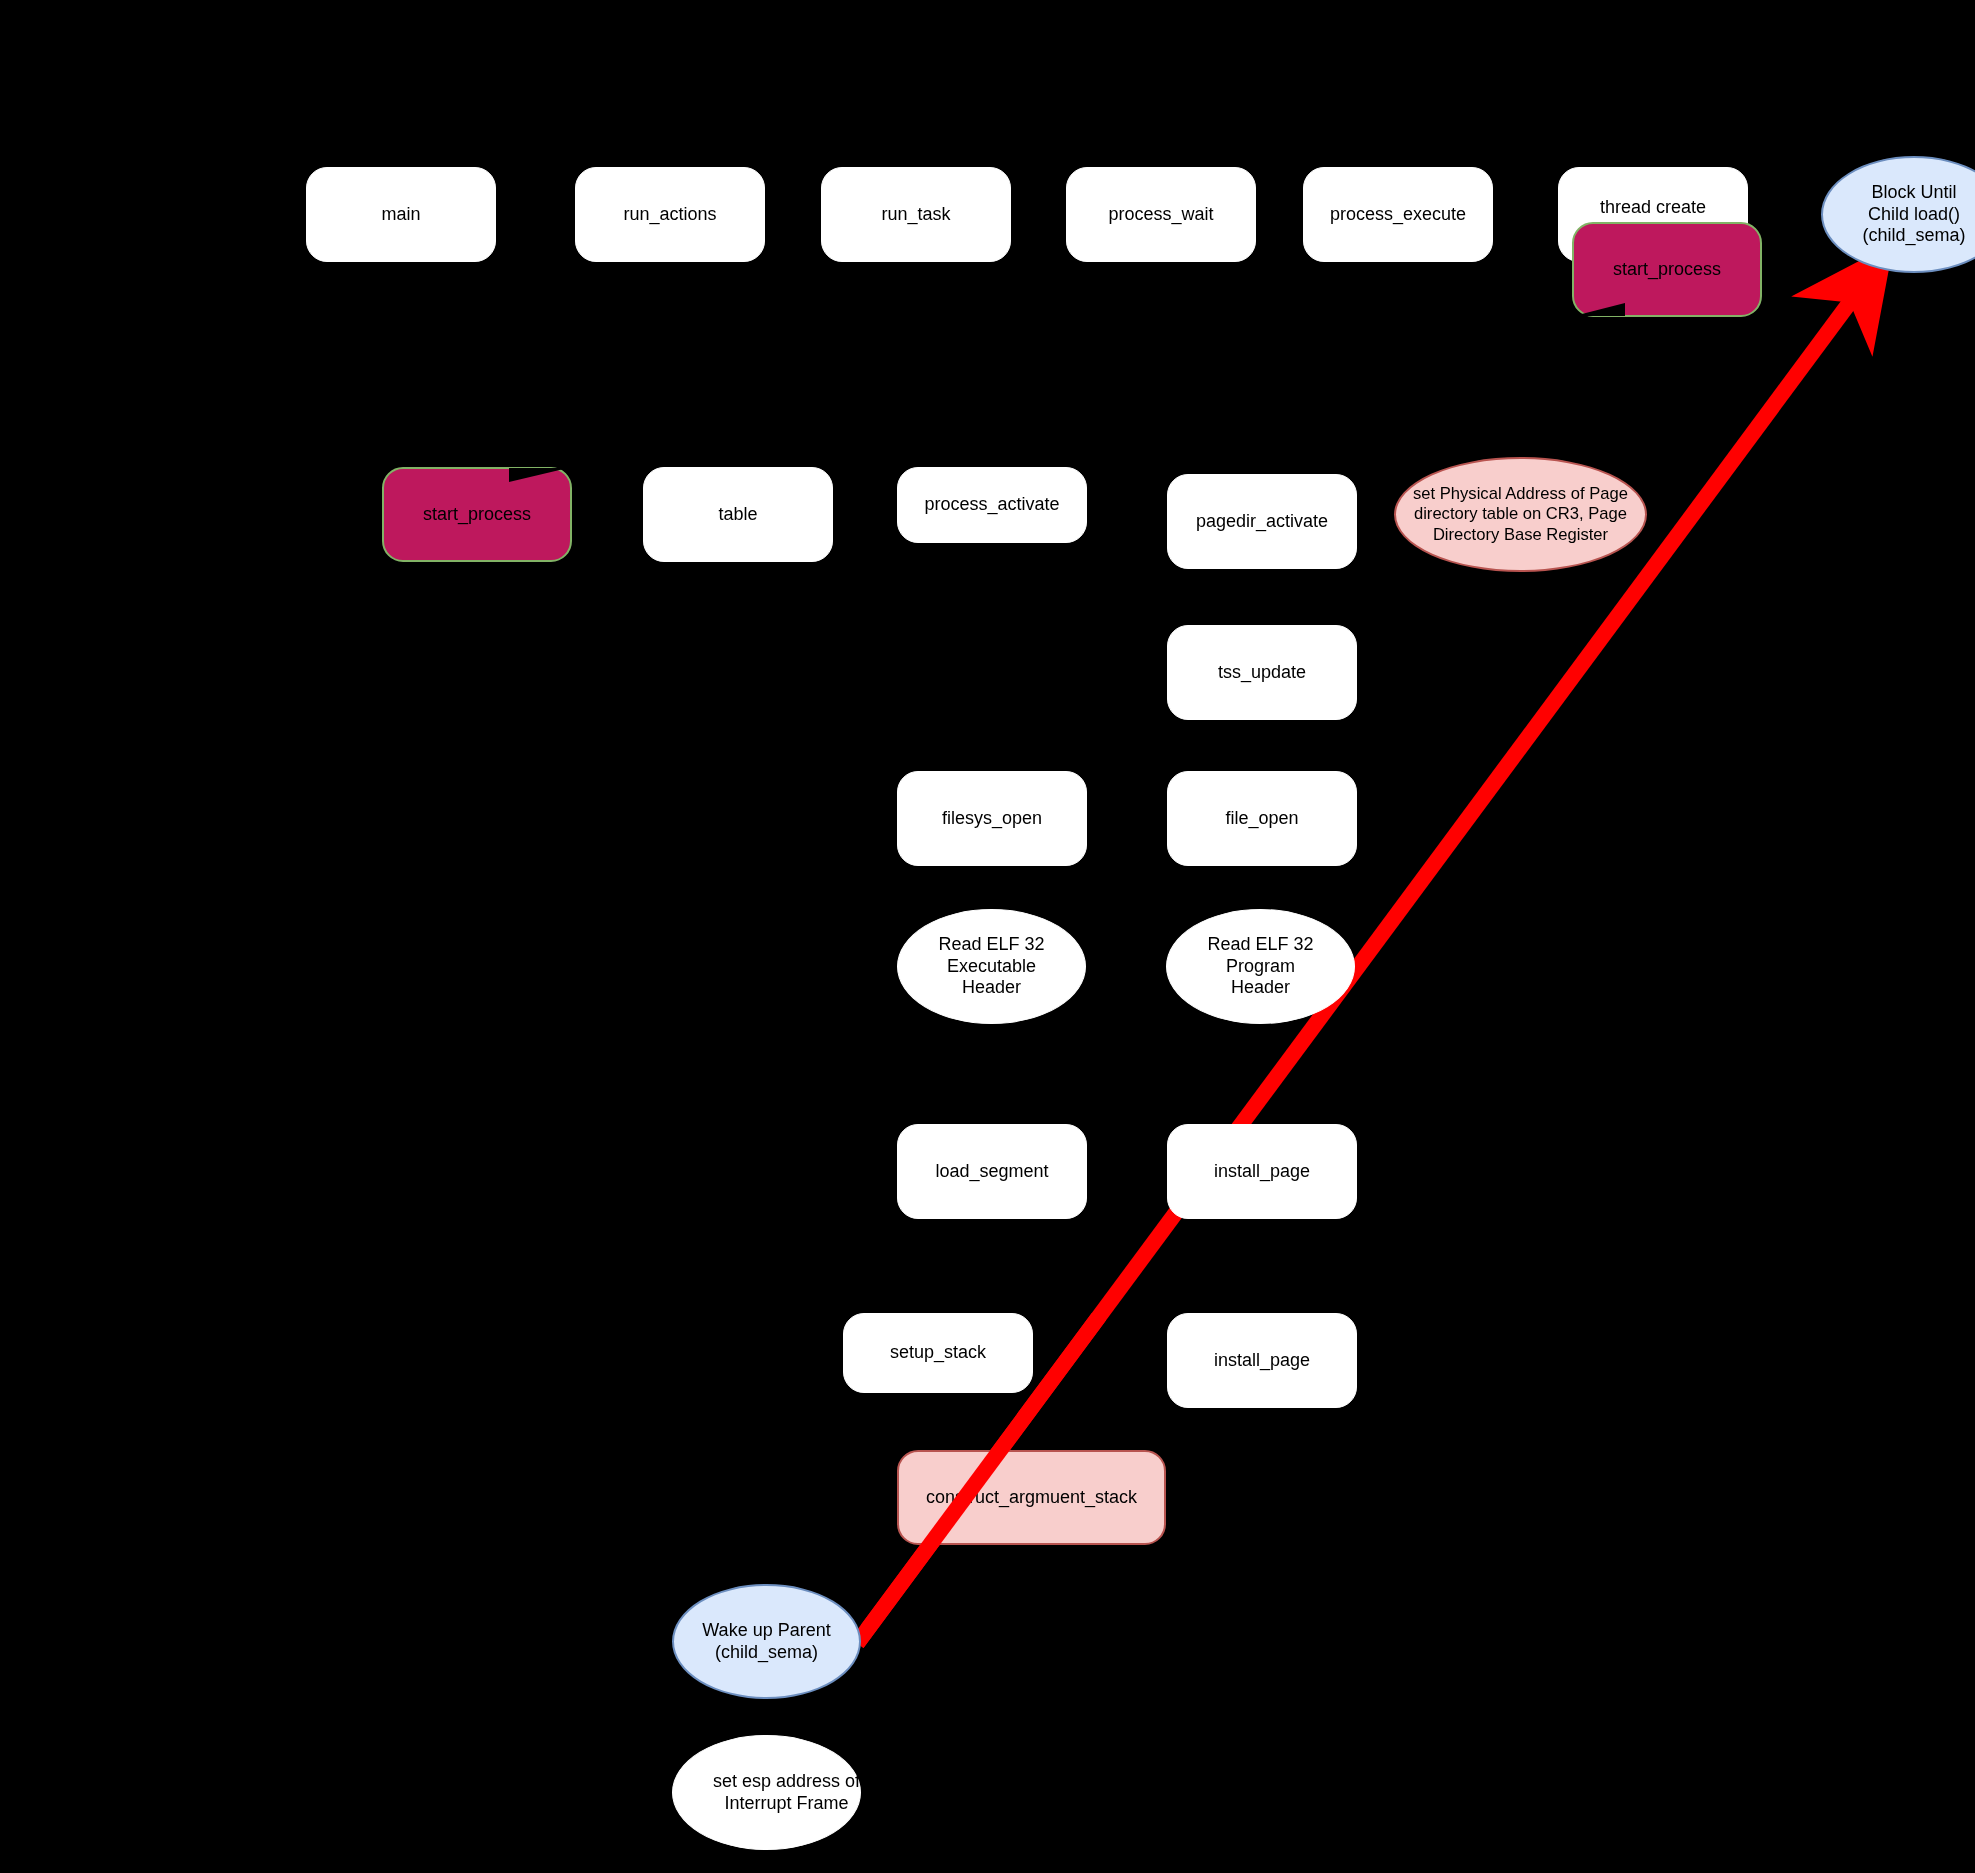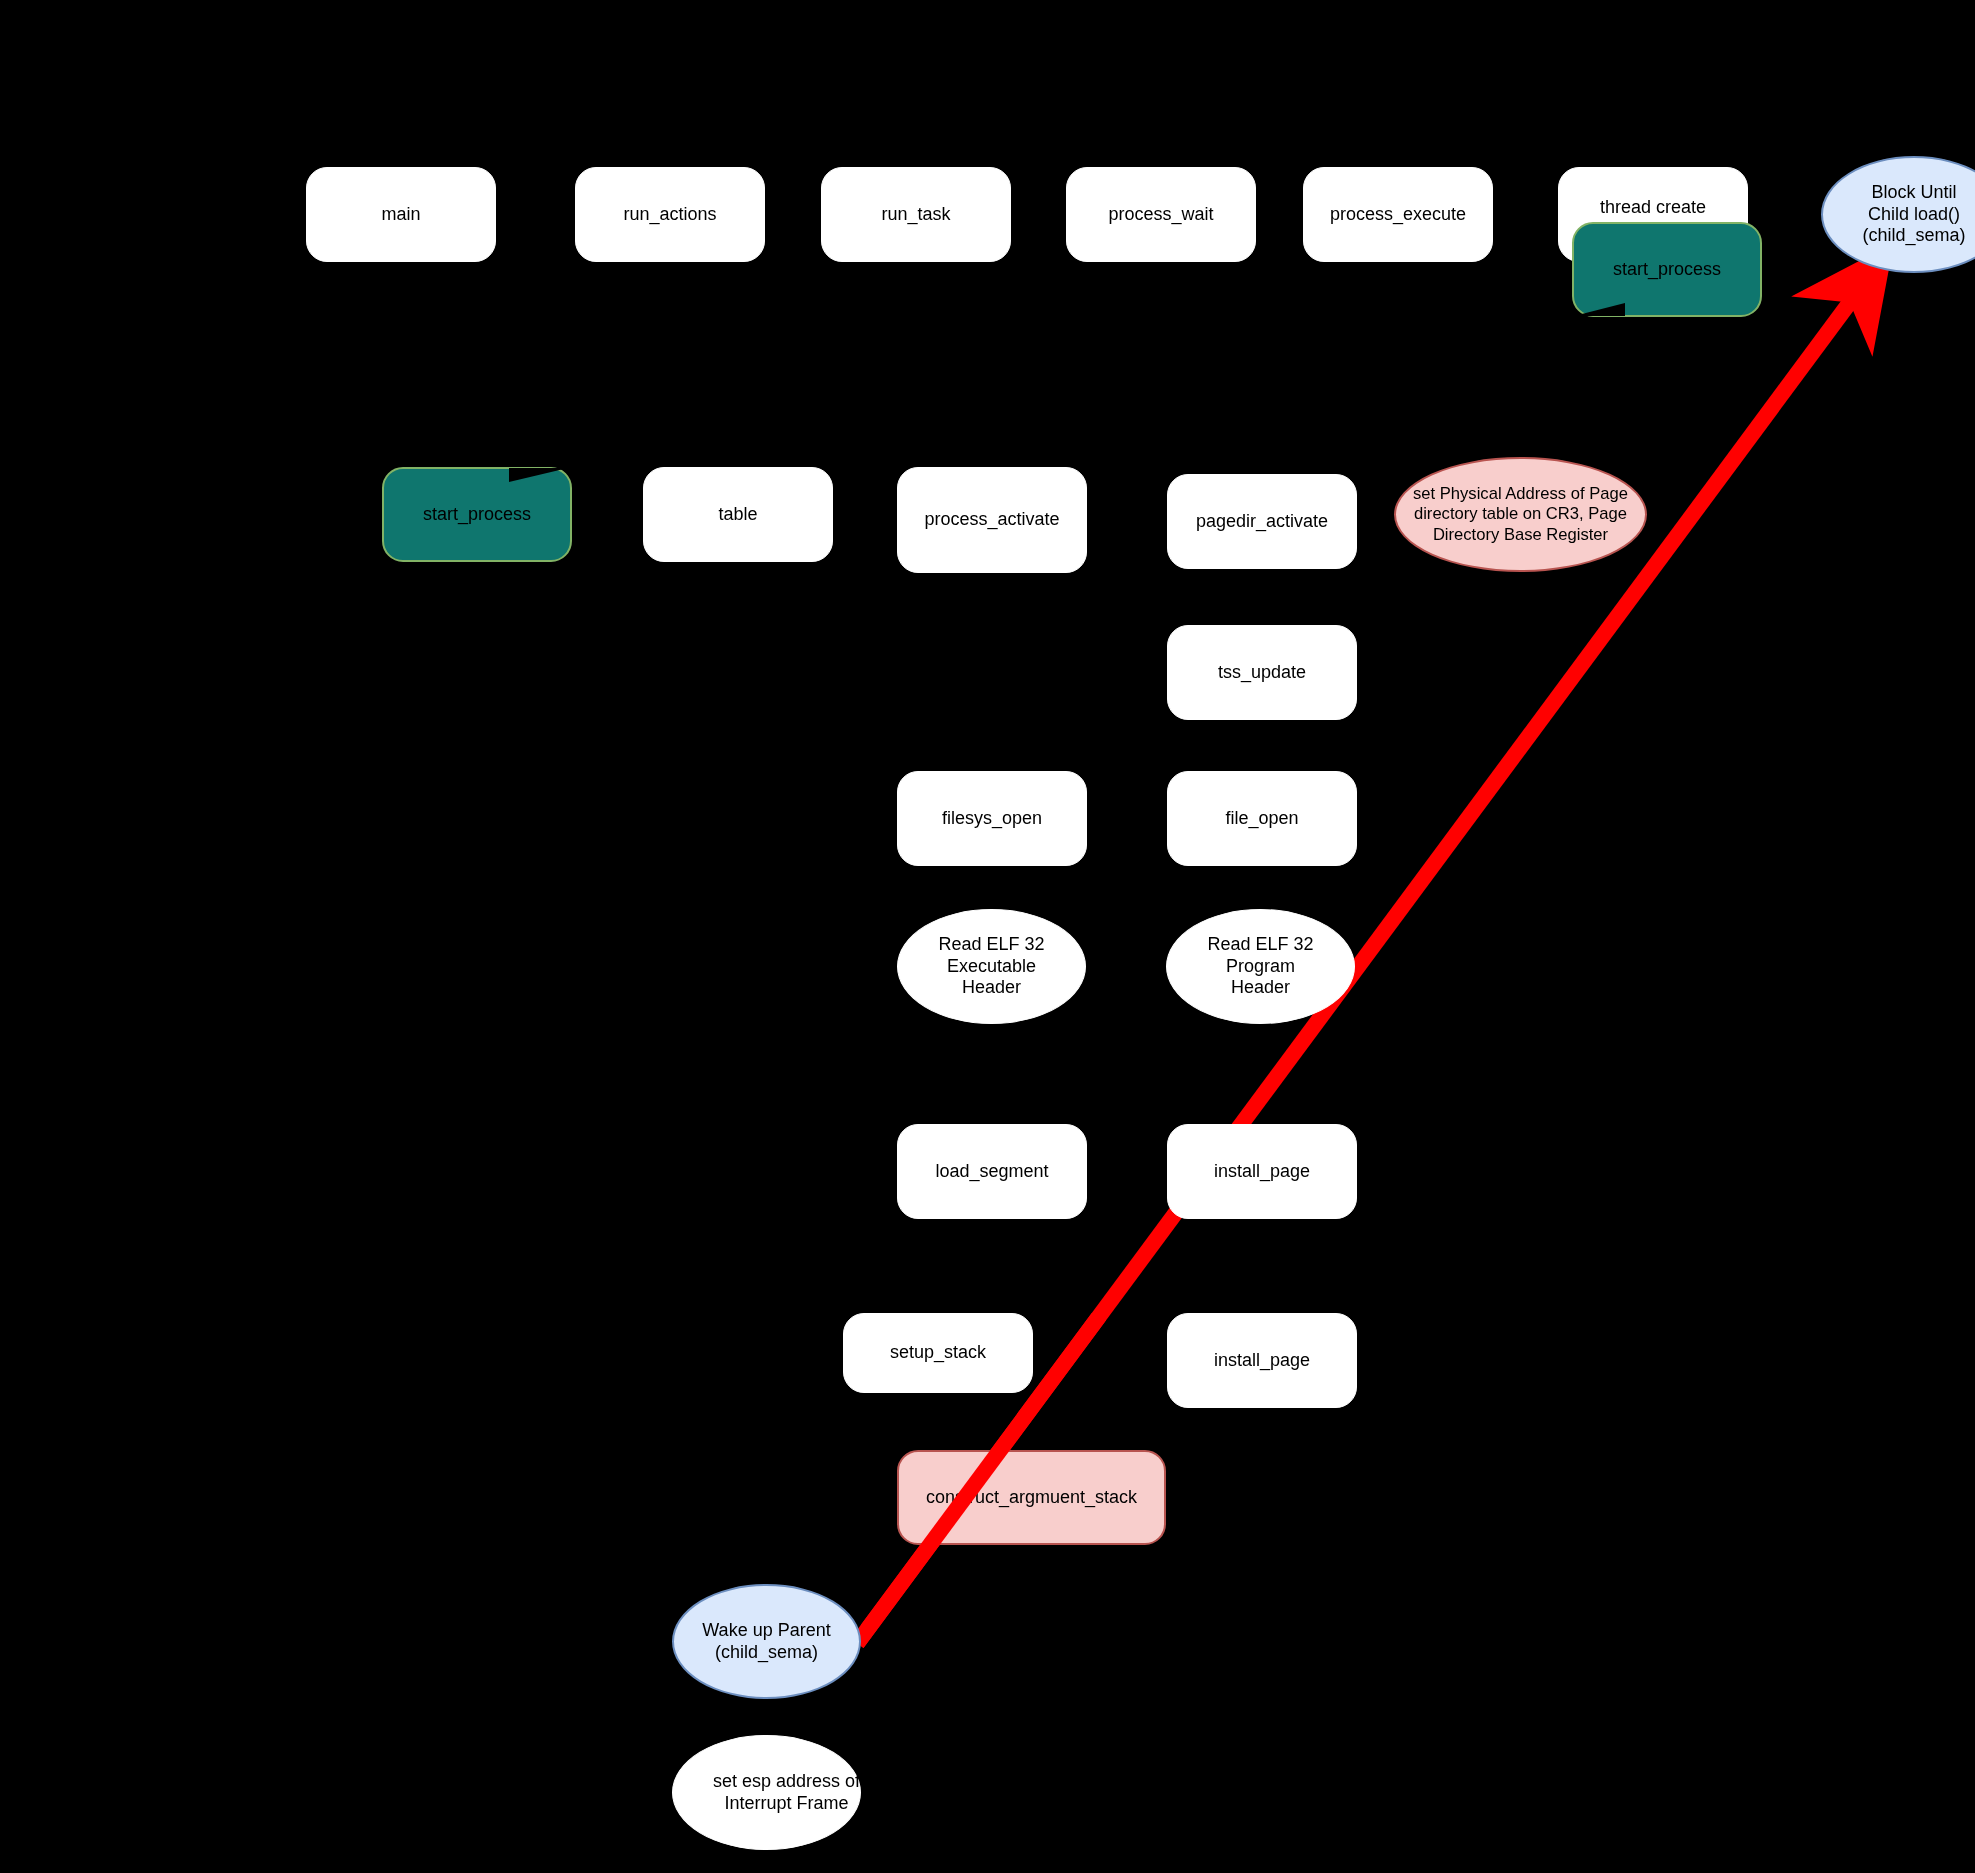--- a/index.html
+++ b/index.html
@@ -31,21 +31,21 @@
     z-index: 5;
     border-radius: 21px;
   }
 
   .box {
     background: #ffffff;
     border: 1.2px solid #ffffff;
   }
 
   .box-green {
-    background: #0f766e;
+    background: #be185d;
     border: 2.4px solid #82b366;
   }
 
   .box-pink {
     background: #f8cecc;
     border: 2.4px solid #b85450;
   }
 
   .ellipse {
     border-radius: 50%;
@@ -152,21 +152,21 @@
   </div>
 
   <div class="dogear" style="left:509px; top:468px; z-index:9;
               border-right:59px solid transparent;
               border-top:14.2px solid #000000;"></div>
 
   <div class="node box" style="left:643px; top:467px; width:190px; height:95px;">
     <span class="lbl">table</span>
   </div>
 
-  <div class="node box" style="left:897px; top:467px; width:190px; height:106px;">
+  <div class="node box" style="left:897px; top:467px; width:190px; height:76px;">
     <span class="lbl">process_activate</span>
   </div>
 
   <div class="node box" style="left:1167px; top:467px; width:190px; height:95px;margin-top:7px;">
     <span class="lbl">pagedir_activate</span>
   </div>
 
   <div class="node ellipse ellipse-pink" style="left:1394px; top:457px; width:253px; height:115px; font-size:16.6px; z-index:8;">
     <span class="lbl">set Physical Address of Page directory table on CR3, Page Directory Base Register</span>
   </div>

